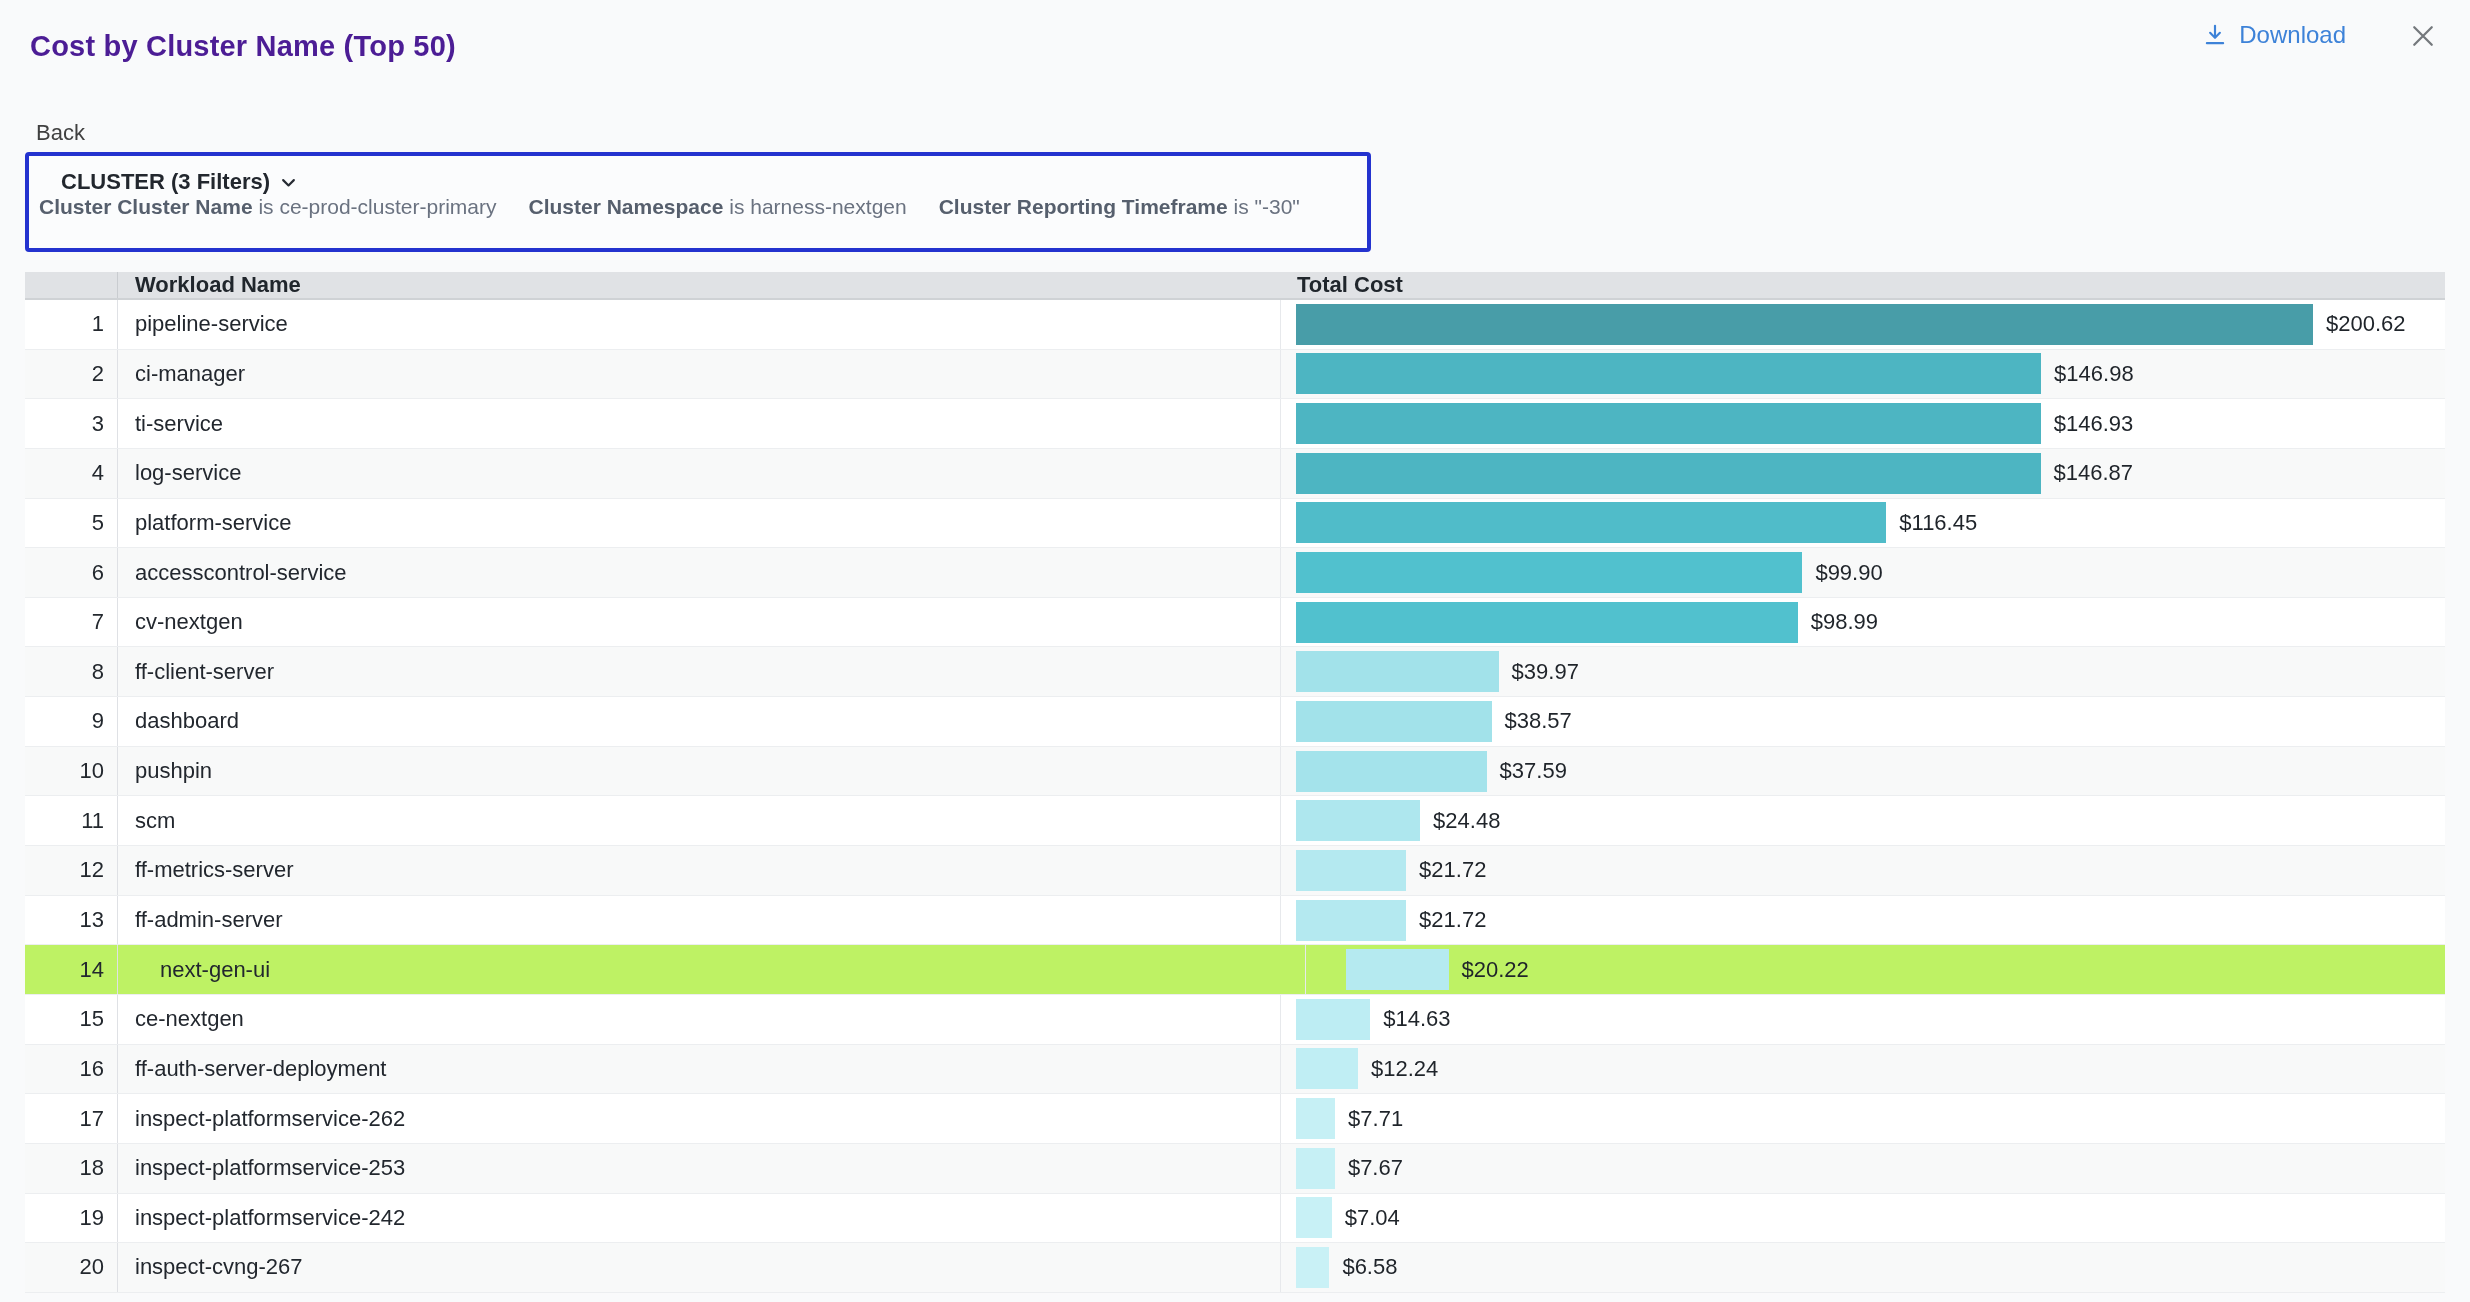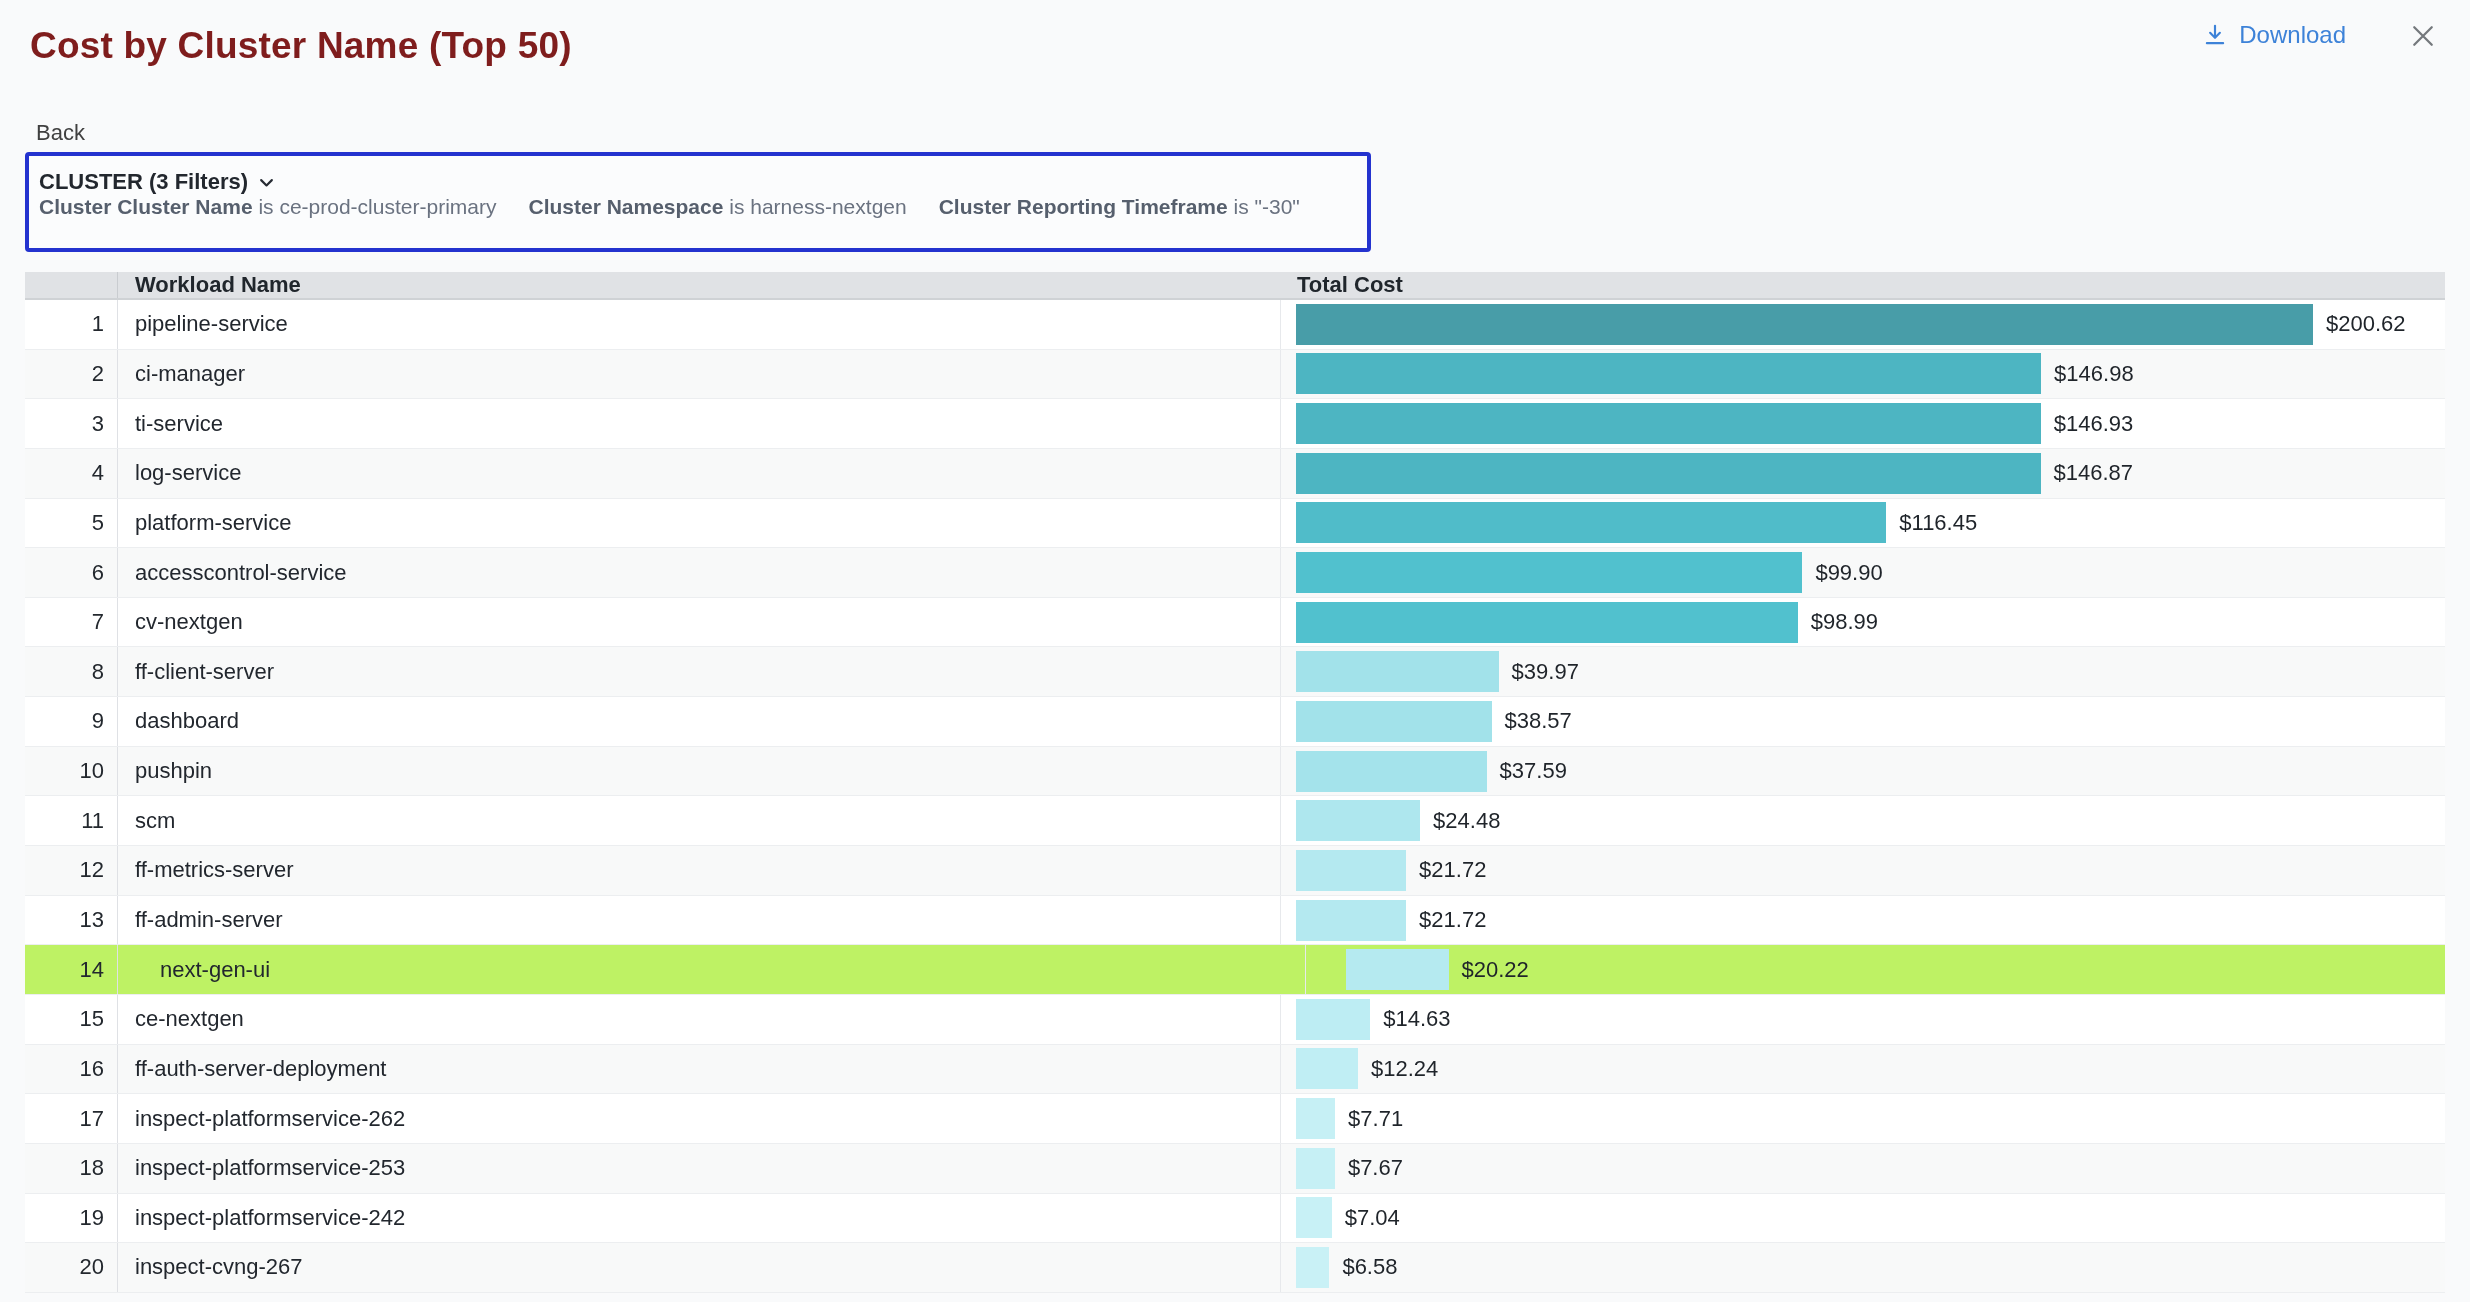--- a/index.html
+++ b/index.html
@@ -8,37 +8,37 @@
     width:2470px; height:1302px; overflow:hidden; position:relative;
     font-family:"Liberation Sans","DejaVu Sans",sans-serif;
     color:#22272d;
   }
   .page { position:absolute; inset:0; }
 
   
   .topbar { position:absolute; top:0; left:0; right:0; height:72px;
     display:flex; align-items:center; justify-content:space-between;
     padding:0 32px 0 30px; }
-  .page-title { font-size:37px; font-weight:700; color:#7f1d1d; letter-spacing:.2px;margin-top:20px; }
+  .page-title { font-size:29px; font-weight:700; color:#4c1d95; letter-spacing:.2px;margin-top:20px; }
   .topbar-right { display:flex; align-items:flex-start; }
   .download-btn { display:flex; align-items:center; gap:11px; background:none; border:none;
     cursor:pointer; color:#3d82d8; font-family:inherit; }
   .download-btn span { font-size:24px; color:#3d82d8; }
   .close-btn { background:none; border:none; cursor:pointer; margin-left:62px;
     display:flex; align-items:center; }
 
   
   .back-link { position:absolute; left:36px; top:120px; font-size:22px;
     color:#404040; text-decoration:none; cursor:pointer; }
 
   
   .filter-panel { position:absolute; left:25px; top:152px; width:1346px; height:100px;
     border:4px solid #2433cf; border-radius:4px; background:#fbfcfd;
     padding:13px 14px 0 10px; }
-  .filter-title-row { display:flex; align-items:center; gap:9px; cursor:pointer; }
+  .filter-title-row { display:flex; align-items:center; gap:9px; cursor:pointer;margin-left:22px; }
   .filter-title { font-size:22px; font-weight:700; color:#22272e; }
   .filter-chips { margin-top:0; display:flex; gap:32px; font-size:21px; white-space:nowrap; }
   .f-field { font-weight:700; color:#565f6d; }
   .f-cond  { font-weight:400; color:#6a7280; }
 
   
   .table { position:absolute; left:25px; top:272px; width:2420px; background:#fff; }
   .thead { height:28px; background:#e0e2e5; border-bottom:2px solid #cfd2d5;
     display:flex; align-items:center; font-size:22px; font-weight:700; color:#20262c; }
   .th-index { width:93px; height:100%; border-right:1.5px solid #c9ccd0; }

